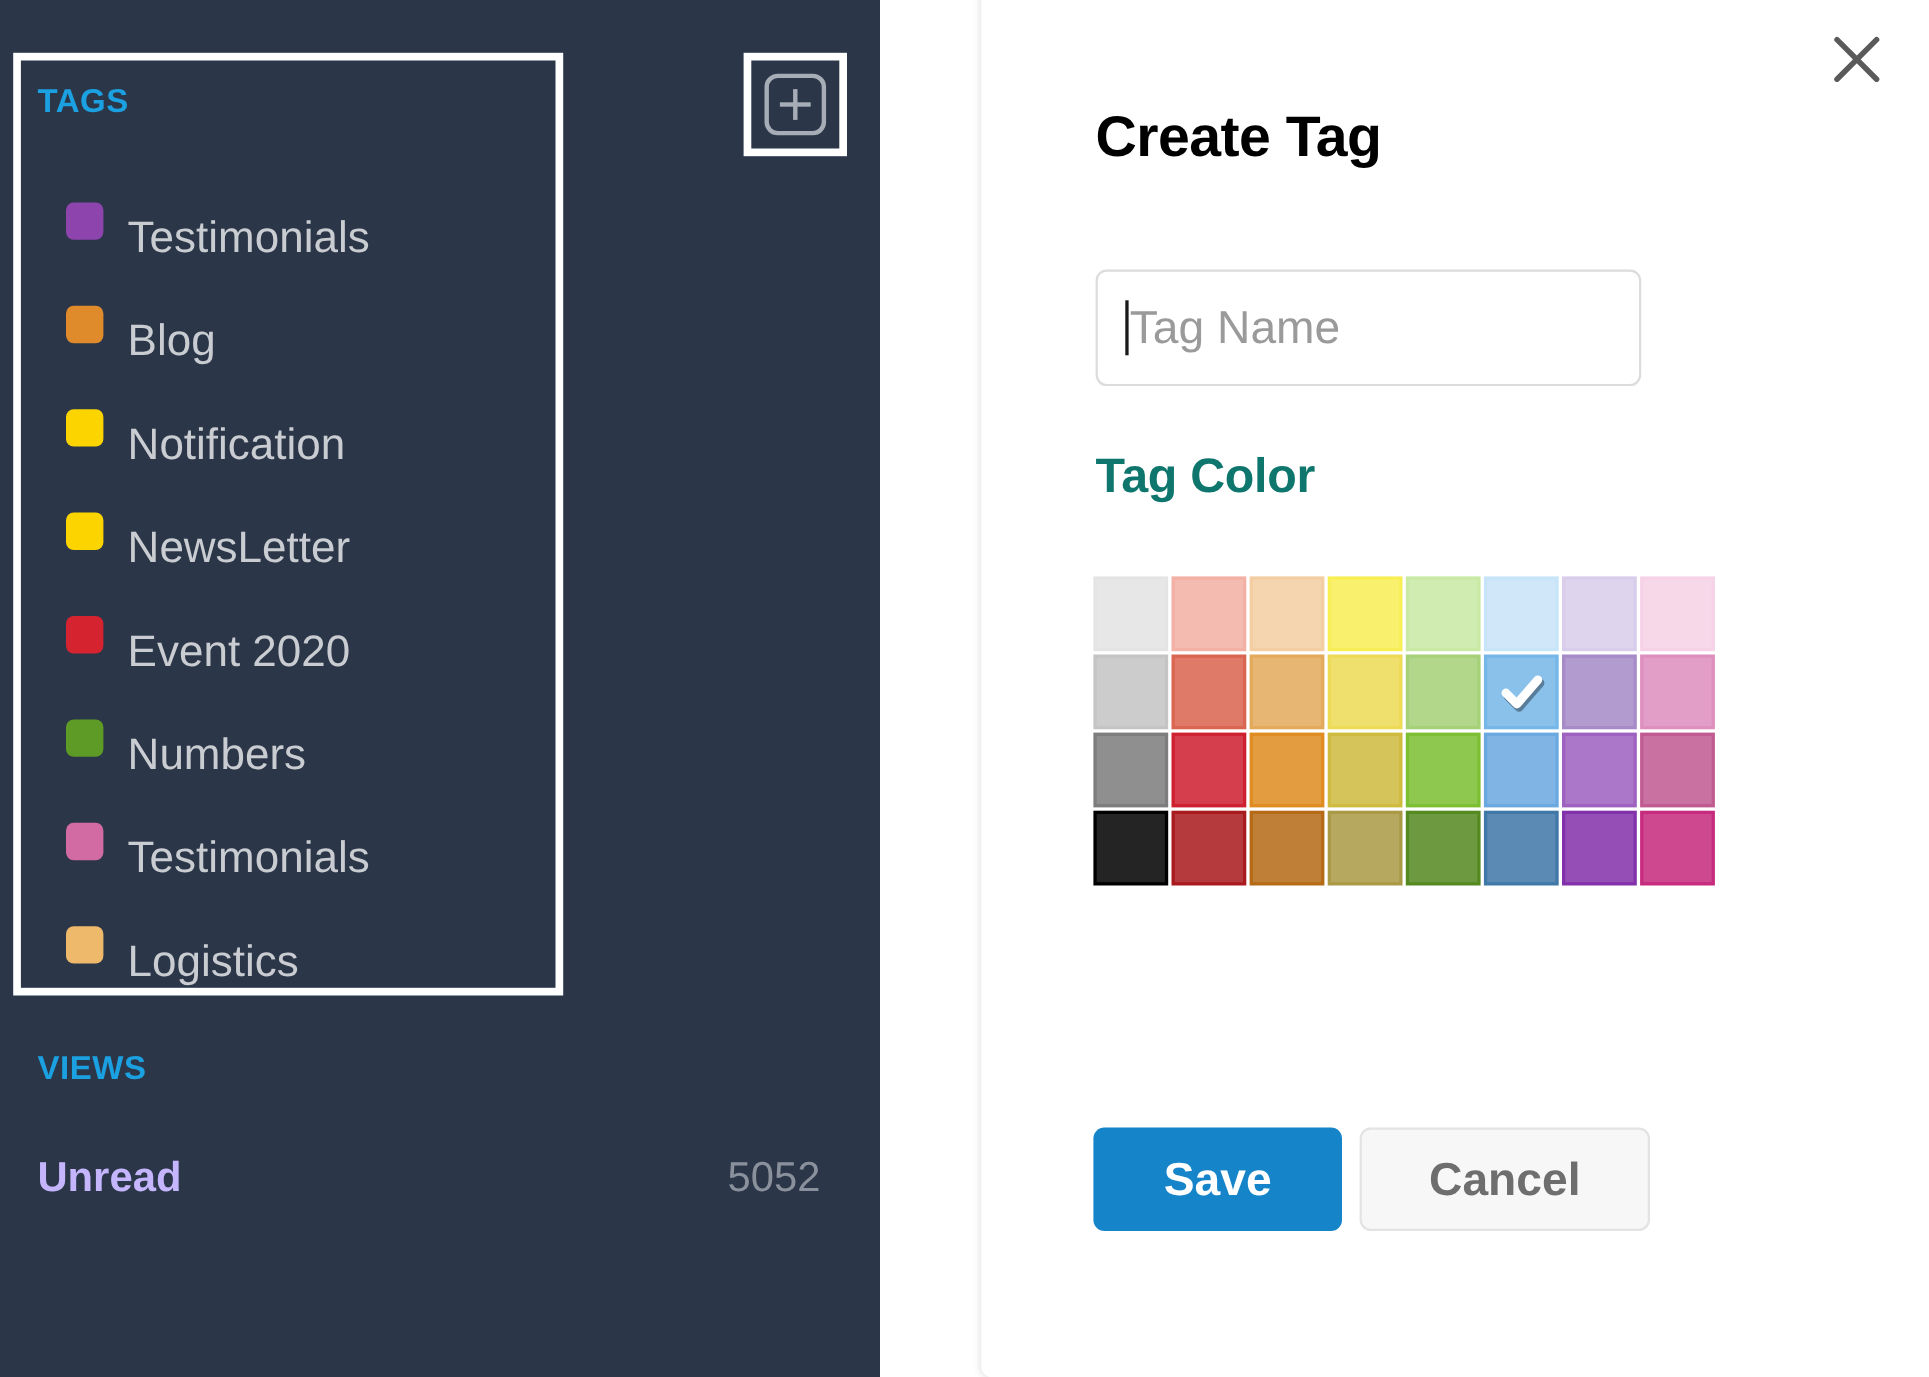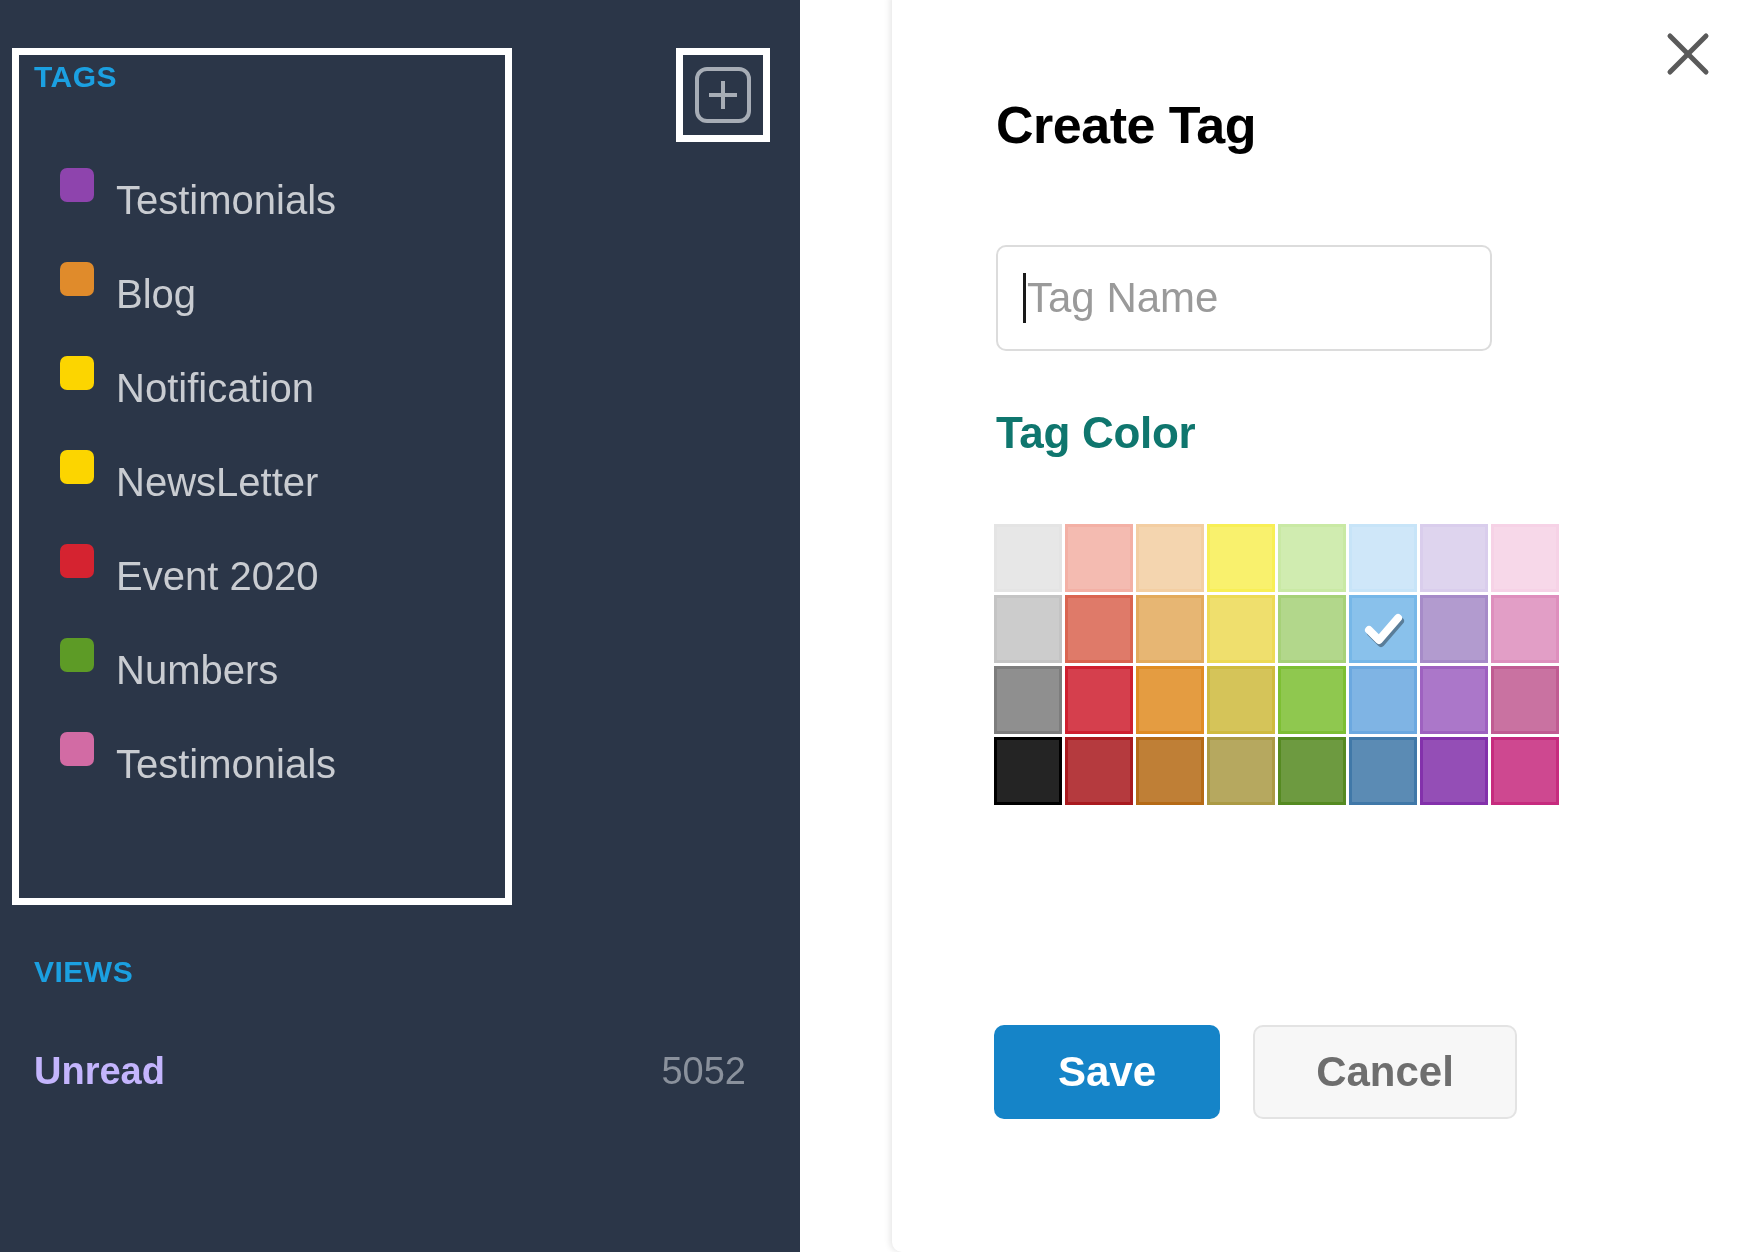--- a/index.html
+++ b/index.html
@@ -44,21 +44,21 @@
   #addtag-highlight {
     left: 676px;
     top: 48px;
     width: 94px;
     height: 94px;
   }
 
   #tags-section {
     position: absolute;
     left: 12px;
-    top: 32px;
+    top: 48px;
     width: 500px;
     height: 1080px;
     box-sizing: border-box;
     padding: 28px 16px 0 22px;
   }
 
   .section-label {
     color: #1ba0e1;
     font-size: 30px;
     font-weight: 700;
@@ -273,21 +273,21 @@
     align-items: center;
     justify-content: center;
   }
 
   #button-row {
     position: absolute;
     left: 102px;
     top: 1035px;
     display: flex;
     align-items: flex-end;
-    gap: 33px;
+    gap: 16px;
   }
   #save-button {
     width: 226px;
     height: 94px;
     background: #1584c8;
     border: none;
     border-radius: 10px;
     color: #ffffff;
     font-size: 42px;
     font-weight: 700;
@@ -338,20 +338,24 @@
             <span class="tag-label">Event 2020</span>
           </div>
           <div class="tag-row">
             <span class="tag-swatch" style="background: rgb(93, 155, 38);"></span>
             <span class="tag-label">Numbers</span>
           </div>
           <div class="tag-row">
             <span class="tag-swatch" style="background: rgb(210, 107, 164);"></span>
             <span class="tag-label">Testimonials</span>
           </div>
+          <div class="tag-row">
+            <span class="tag-swatch" style="background: rgb(239, 185, 107);"></span>
+            <span class="tag-label">Logistics</span>
+          </div>
         </div>
     </div>
 
     <div id="add-tag-button">
       <span class="plus-h"></span>
       <span class="plus-v"></span>
     </div>
 
     <div class="hl-box" id="tags-highlight"></div>
     <div class="hl-box" id="addtag-highlight"></div>

